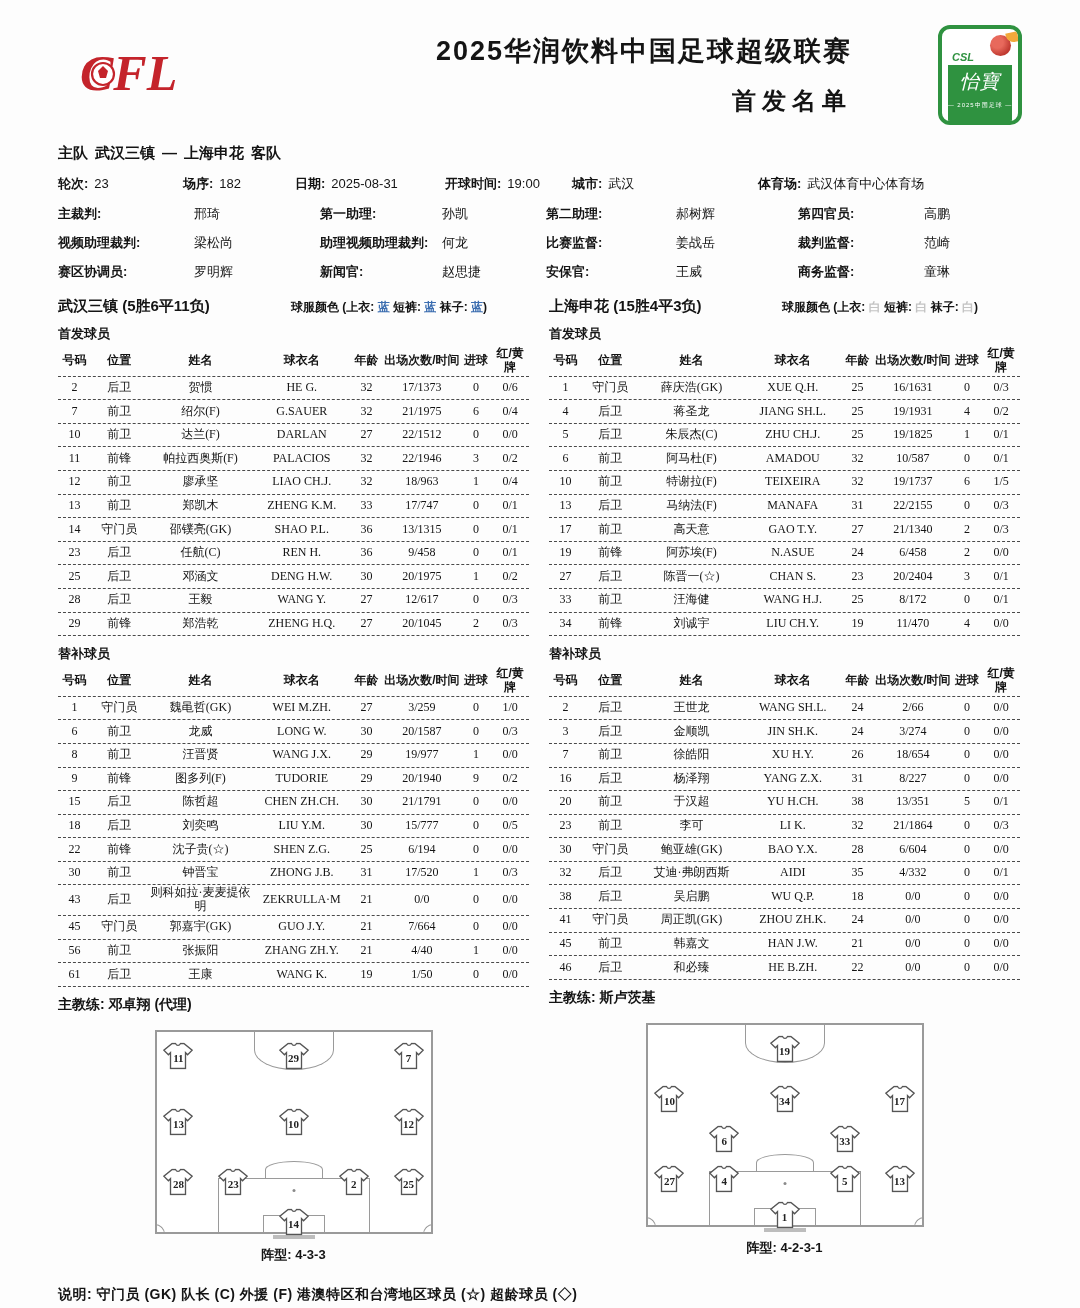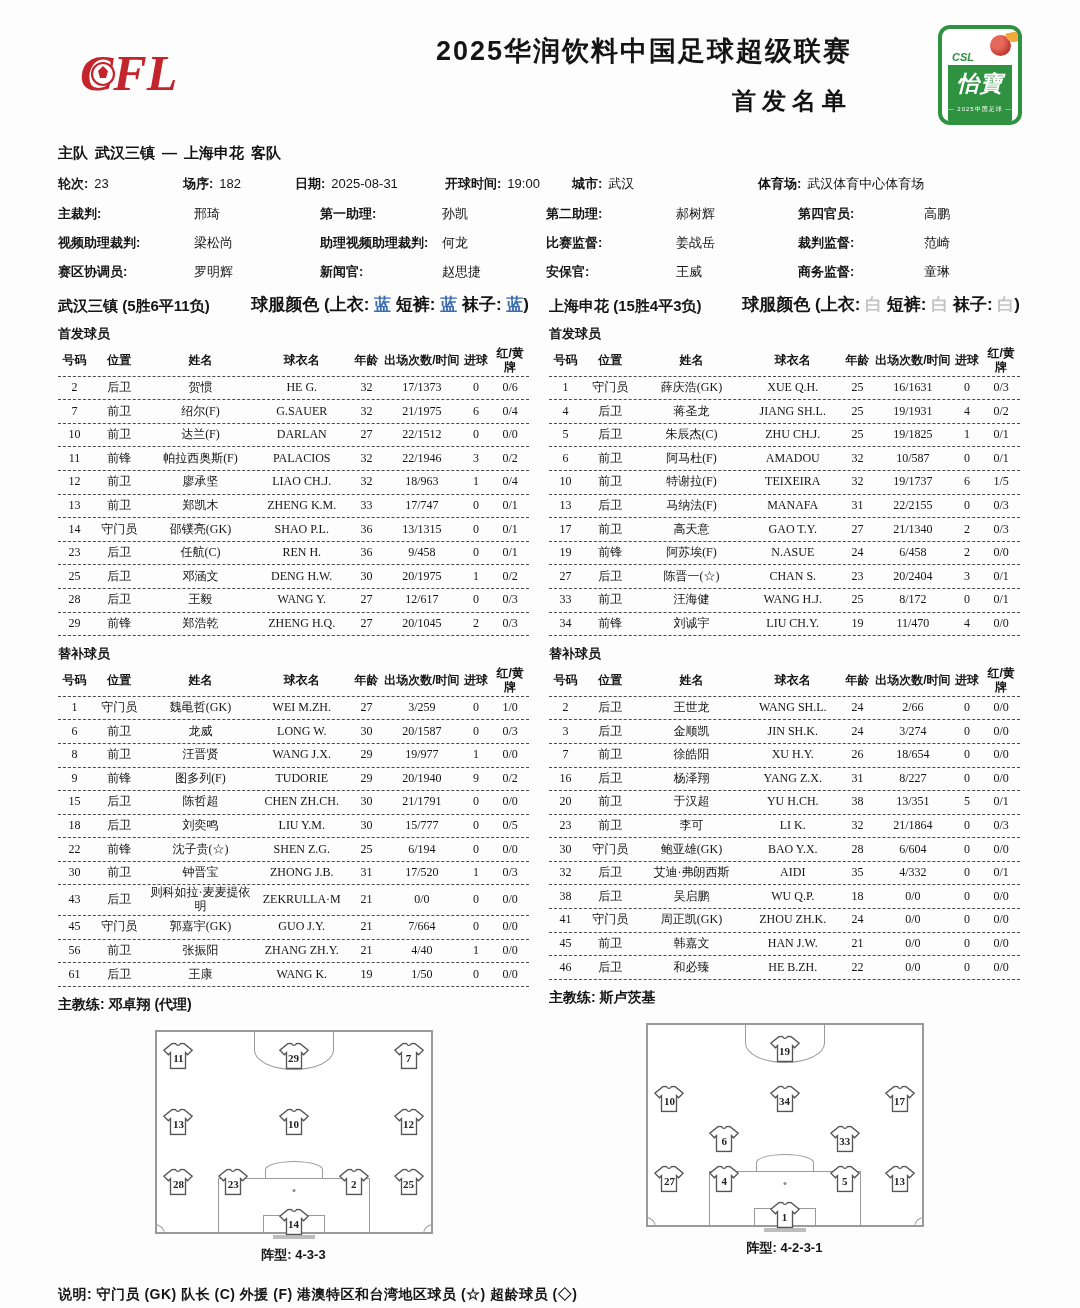--- a/index.html
+++ b/index.html
@@ -15,39 +15,39 @@
   .title2 { font-size:24px; font-weight:800; letter-spacing:6px; margin-top:16px; }
   .badge { width:76px; height:92px; border:4px solid #2f9240; border-radius:12px; background:#fff;
            margin-left:auto; display:flex; flex-direction:column; overflow:hidden;align-items:center; }
   .badge-top { height:36px; position:relative; }
   .badge-ball { position:absolute; left:10px; top:6px; width:21px; height:21px; border-radius:50%;
                 background:radial-gradient(circle at 35% 35%, #e8695c 0 30%, #c03a31 70%); }
   .badge-flame { position:absolute; left:26px; top:2px; width:26px; height:10px; background:#f2a93b;
                  border-radius:0 10px 2px 10px; transform:rotate(-12deg); }
   .badge-csl { position:absolute; right:6px; bottom:2px; font-size:11px; font-weight:700; font-style:italic; color:#2f9240; }
   .badge-bottom { flex:1; background:#2f9240; color:#fff; text-align:center; padding-top:4px; }
-  .badge-brand { font-size:22px; font-weight:700; font-style:italic; letter-spacing:1px; }
+  .badge-brand { font-size:19px; font-weight:400; font-style:italic; letter-spacing:1px; }
   .badge-sub { font-size:6px; margin-top:6px; letter-spacing:1px; white-space:nowrap; }
 
   
   .teams-line { margin-top:8px; font-size:15px; font-weight:800; display:flex; gap:7px; }
   .match-info { margin-top:12px; font-size:13px; }
   .info-general { display:flex; margin-bottom:12px; }
   .info-general .g-pair:nth-child(1){ width:125px; } .info-general .g-pair:nth-child(2){ width:112px; }
   .info-general .g-pair:nth-child(3){ width:150px; } .info-general .g-pair:nth-child(4){ width:127px; }
   .info-general .g-pair:nth-child(5){ width:186px; } .info-general .g-pair:nth-child(6){ flex:1; }
   .lab { font-weight:700; margin-right:6px; }
   .off-row { display:grid; grid-template-columns:136px 126px 122px 104px 130px 122px 126px 1fr; margin-bottom:11px; }
 
   
   .team-cols { display:flex; gap:20px; margin-top:10px; }
   .team { width:471px; }
   .team-head { display:flex; align-items:flex-end; height:24px; }
   .tname { font-weight:800; font-size:15px; width:233px; }
-  .kit { font-size:17px; font-weight:700; white-space:nowrap; }
+  .kit { font-size:12px; font-weight:700; white-space:nowrap; }
   .kitv { font-weight:800; }
   .sec-label { font-size:13px; font-weight:800; margin:9px 0 3px 0; }
   .ltable { width:100%; }
   .trow { display:grid; grid-template-columns:7% 12% 22.5% 20.5% 7% 16.5% 6.5% 8%;
           border-bottom:1.5px dashed #4a4a4a; min-height:22.6px; align-items:center; }
   .cell { text-align:center; font-family:"Liberation Serif",serif; font-size:12px; line-height:1.15; padding:1px 0; }
   .thead .cell { font-family:"Liberation Sans",sans-serif; font-weight:800; font-size:12px; }
   .coach-line { margin-top:9px; font-size:14px; font-weight:800; }
 
   

